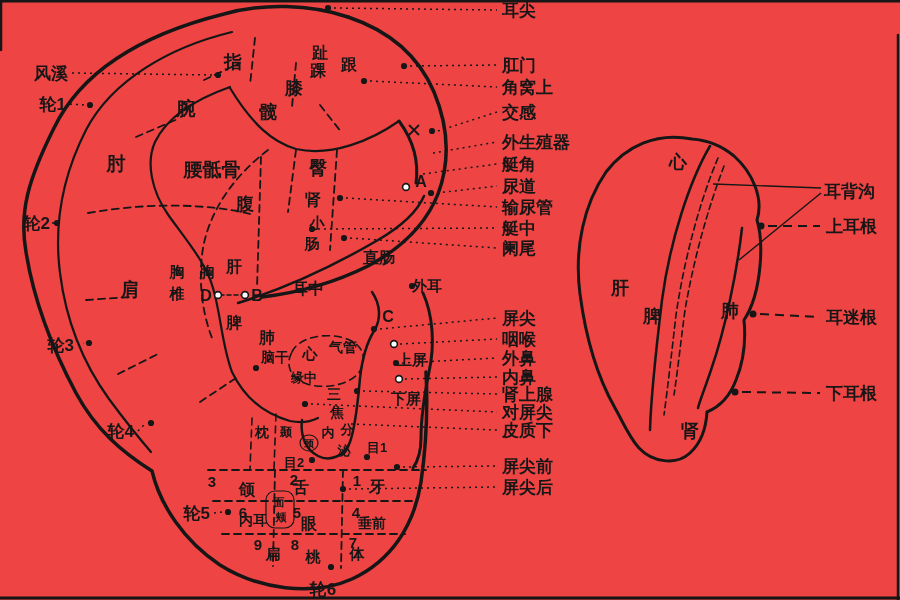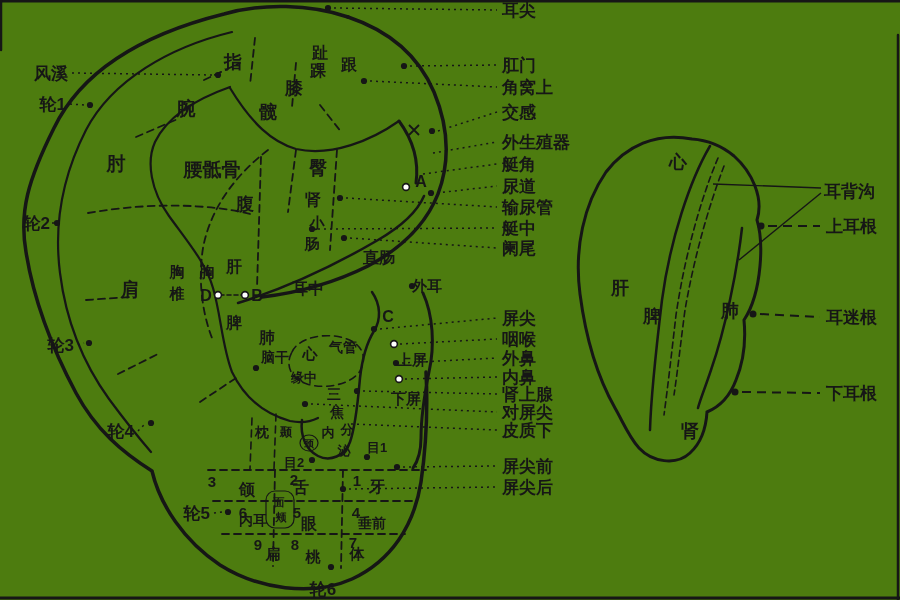--- a/index.html
+++ b/index.html
@@ -1,16 +1,16 @@
 <!DOCTYPE html>
 <html><head>
 <meta charset="utf-8">
 <style>
   html,body{margin:0;padding:0;background:#ffffff;}
-  .stage{position:relative;width:900px;height:600px;background:#4d7c0f;overflow:hidden;
+  .stage{position:relative;width:900px;height:600px;background:#ef4444;overflow:hidden;
          font-family:"Liberation Sans",sans-serif;}
   svg{display:block;}
   svg text{font-family:"Liberation Sans",sans-serif;fill:#161616;font-weight:600;
            dominant-baseline:central;}
   .ink{stroke:#161616;fill:none;stroke-linecap:round;}
   .dashed{stroke-dasharray:7 5;}
 </style>
 </head>
 <body>
 

